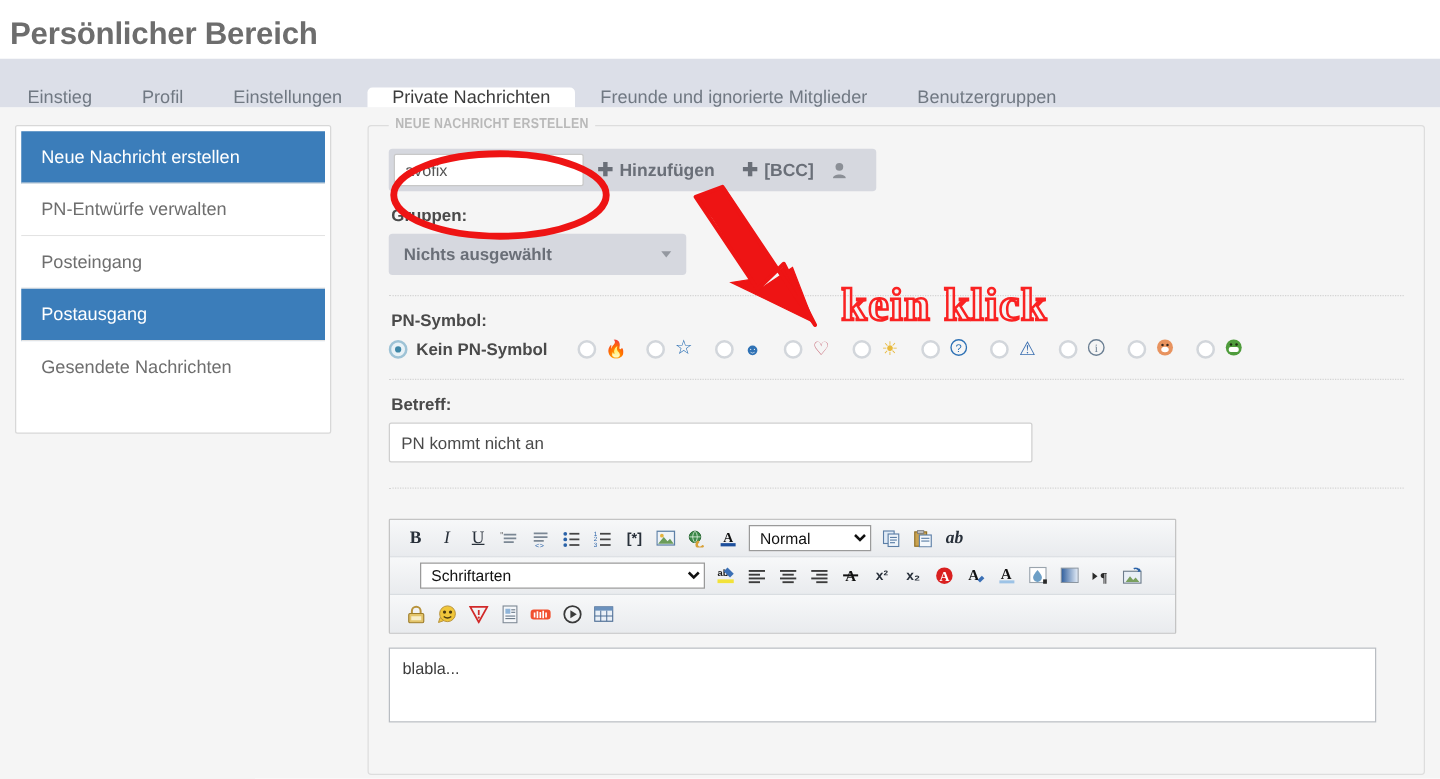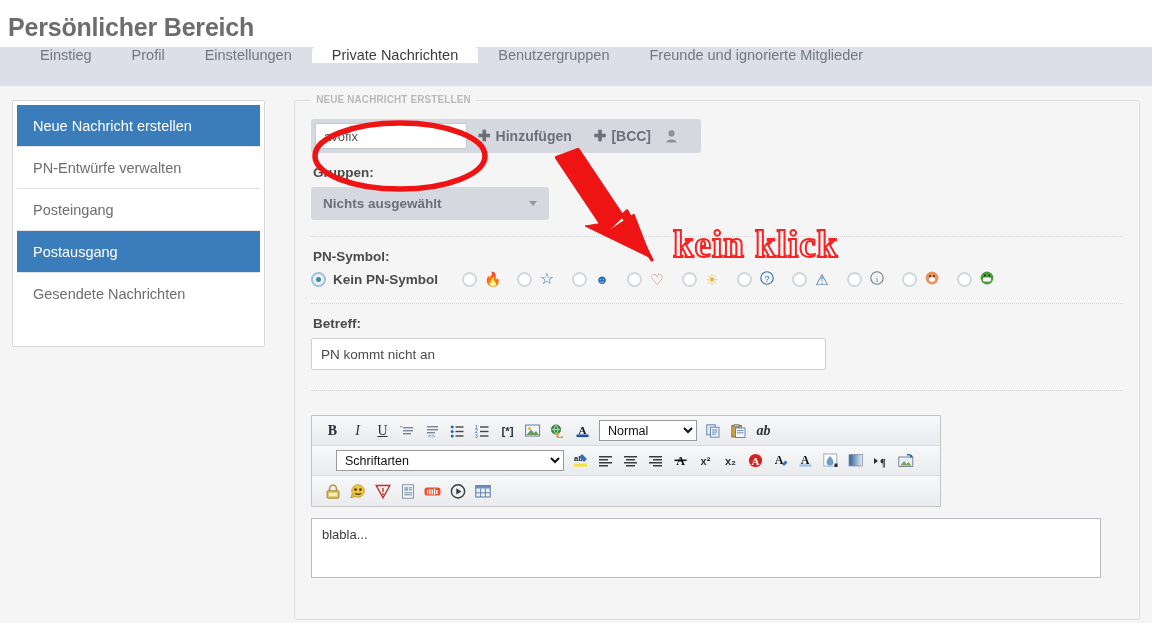--- a/index.html
+++ b/index.html
@@ -21,22 +21,22 @@
     height: 47px;
     line-height: 38px;
   }
 
   
   .tabbar {
     position: relative;
     height: 39px;
     background: #dcdfe8;
     display: flex;
-    align-items: flex-start;
-    padding-left: 20px;
+    align-items: flex-end;
+    padding-left: 2px;
   }
   .tab {
     display: flex;
     align-items: center;
     padding: 0 20px;
     font-size: 14.5px;
     color: #707882;
     cursor: pointer;
     white-space: nowrap;
   }
@@ -334,22 +334,22 @@
 </head>
 <body>
 
 <div class="page-title">Persönlicher Bereich</div>
 
 <div class="tabbar">
   <div class="tab">Einstieg</div>
   <div class="tab">Profil</div>
   <div class="tab">Einstellungen</div>
   <div class="tab active">Private Nachrichten</div>
+  <div class="tab">Freunde und ignorierte Mitglieder</div>
   <div class="tab">Benutzergruppen</div>
-  <div class="tab">Freunde und ignorierte Mitglieder</div>
 </div>
 
 <div class="page-body">
 
   <div class="sidebar">
     <div class="side-item sel">Neue Nachricht erstellen</div>
     <div class="side-item">PN-Entwürfe verwalten</div>
     <div class="side-item">Posteingang</div>
     <div class="side-item sel">Postausgang</div>
     <div class="side-item">Gesendete Nachrichten</div>

